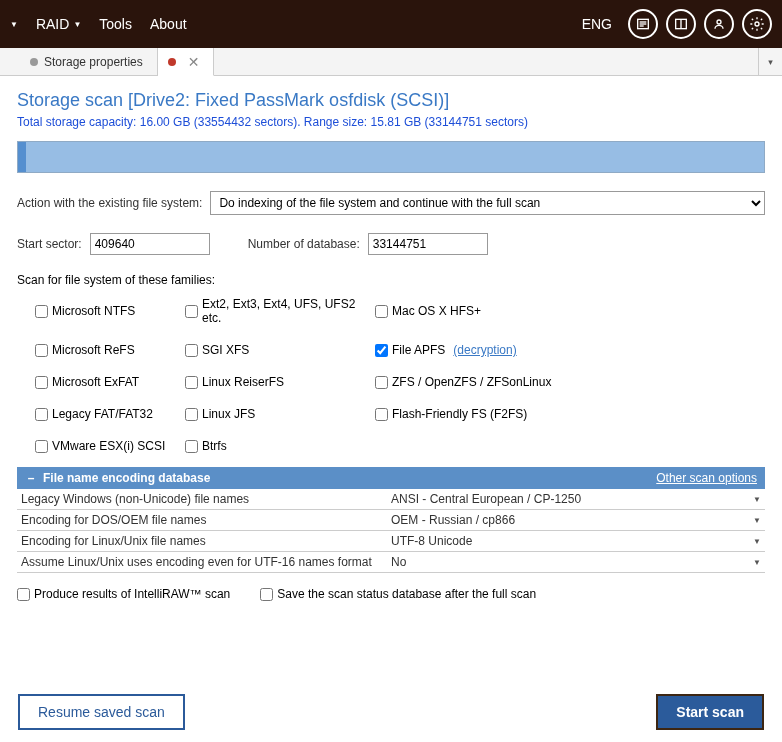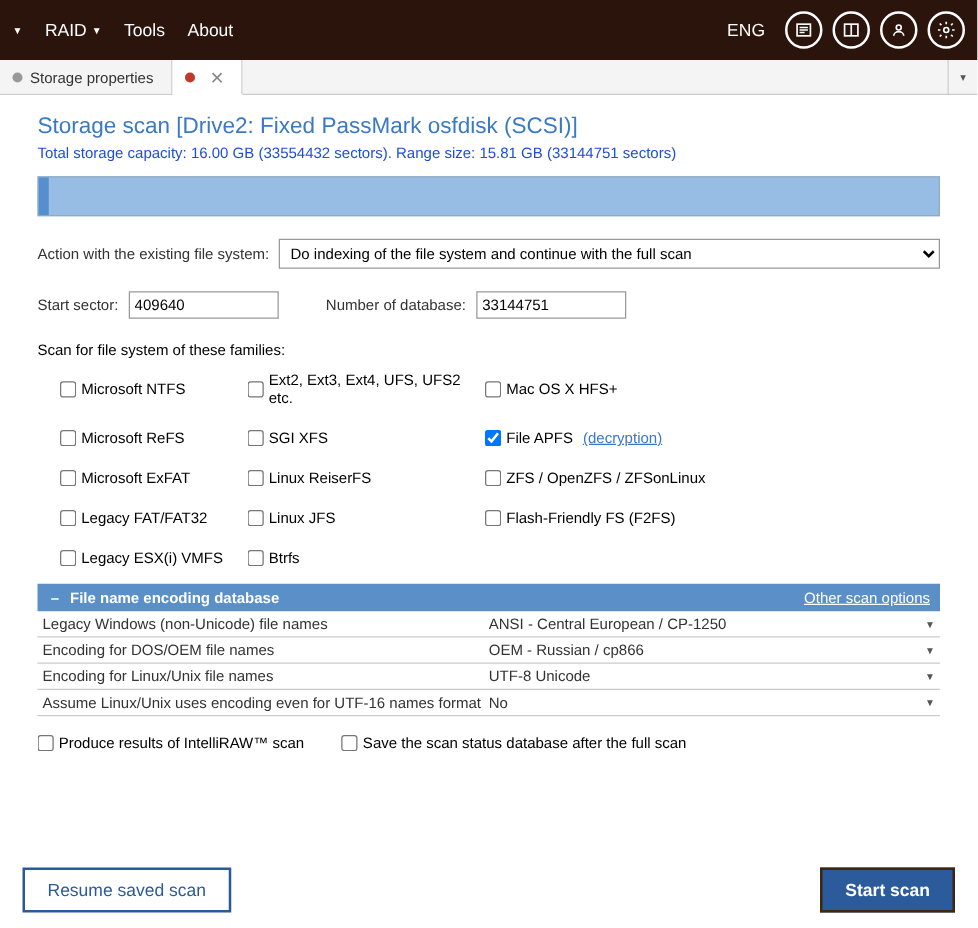--- a/index.html
+++ b/index.html
@@ -6,30 +6,30 @@
   body { font-family: "Segoe UI", Tahoma, Arial, sans-serif; font-size: 12px; background: #fff; width: 782px; height: 742px; overflow: hidden; }
   .topbar { background: #2a140c; height: 48px; display: flex; align-items: center; color: #fff; padding: 0 10px; position: relative; }
   .menu { display: flex; gap: 18px; align-items: center; }
   .menu-item { display: flex; align-items: center; gap: 4px; cursor: pointer; font-size: 14px; }
   .menu-item .caret { font-size: 8px; }
   .topbar-right { margin-left: auto; display: flex; align-items: center; gap: 8px; }
   .lang { font-size: 14px; margin-right: 8px; }
   .toolbar-icon { width: 30px; height: 30px; border: 2px solid #fff; border-radius: 50%; display: flex; align-items: center; justify-content: center; cursor: pointer; }
   .toolbar-icon svg { width: 16px; height: 16px; stroke: #fff; fill: none; stroke-width: 2px; }
 
-  .tabs { display: flex; background: #f4f4f4; height: 28px; border-bottom: 1px solid #ccc; position: relative; }
+  .tabs { display: flex; background: #f4f4f4; height: 28px; border-bottom: 1px solid #ccc; position: relative; padding-left: 20px; }
   .tab { display: flex; align-items: center; gap: 6px; padding: 0 14px 0 10px; cursor: pointer; border-right: 1px solid #ccc; background: #f4f4f4; font-size: 12px; color: #333; }
   .tab.active { background: #fff; border-bottom: 1px solid #fff; margin-bottom: -1px; }
   .tab .dot { width: 8px; height: 8px; border-radius: 50%; }
   .tab .dot.grey { background: #999; }
   .tab .dot.red { background: #c0392b; }
   .tab .close { color: #888; font-size: 14px; margin-left: 6px; }
   .tabs-right { position: absolute; right: 0; top: 0; height: 28px; width: 24px; border-left: 1px solid #ccc; display: flex; align-items: center; justify-content: center; cursor: pointer; }
 
-  .content { padding: 14px 30px; }
+  .content { padding: 14px 17px; }
   .title { color: #3a79c5; font-size: 18px; font-weight: normal; margin-bottom: 4px; }
   .subtitle { color: #1d4ed8; font-size: 12px; margin-bottom: 12px; }
   .progress-bar { width: 100%; height: 32px; background: #97bde4; border: 1px solid #8faac5; position: relative; }
   .progress-bar .fill { width: 8px; height: 100%; background: #558fcf; }
 
   .row { display: flex; align-items: center; margin-top: 18px; flex-wrap: wrap; }
   .label { color: #333; white-space: nowrap; }
   select { border: 1px solid #999; font-size: 12px; padding: 3px 4px; font-family: inherit; background: #fff; }
   input[type=text] { border: 1px solid #999; font-size: 12px; padding: 3px 4px; font-family: inherit; }
 
@@ -197,21 +197,21 @@
           <input type="checkbox" style="">
           <span>Linux JFS</span>
         </label>
       <label class="ck">
           <input type="checkbox" style="">
           <span>Flash-Friendly FS (F2FS)</span>
         </label>
 
       <label class="ck">
           <input type="checkbox" style="">
-          <span>Legacy ESX(i) VMFS</span>
+          <span>VMware ESX(i) SCSI</span>
         </label>
       <label class="ck">
           <input type="checkbox" style="">
           <span>Btrfs</span>
         </label>
       <span></span>
     </div>
   </div>
 
   <div class="section-header">

